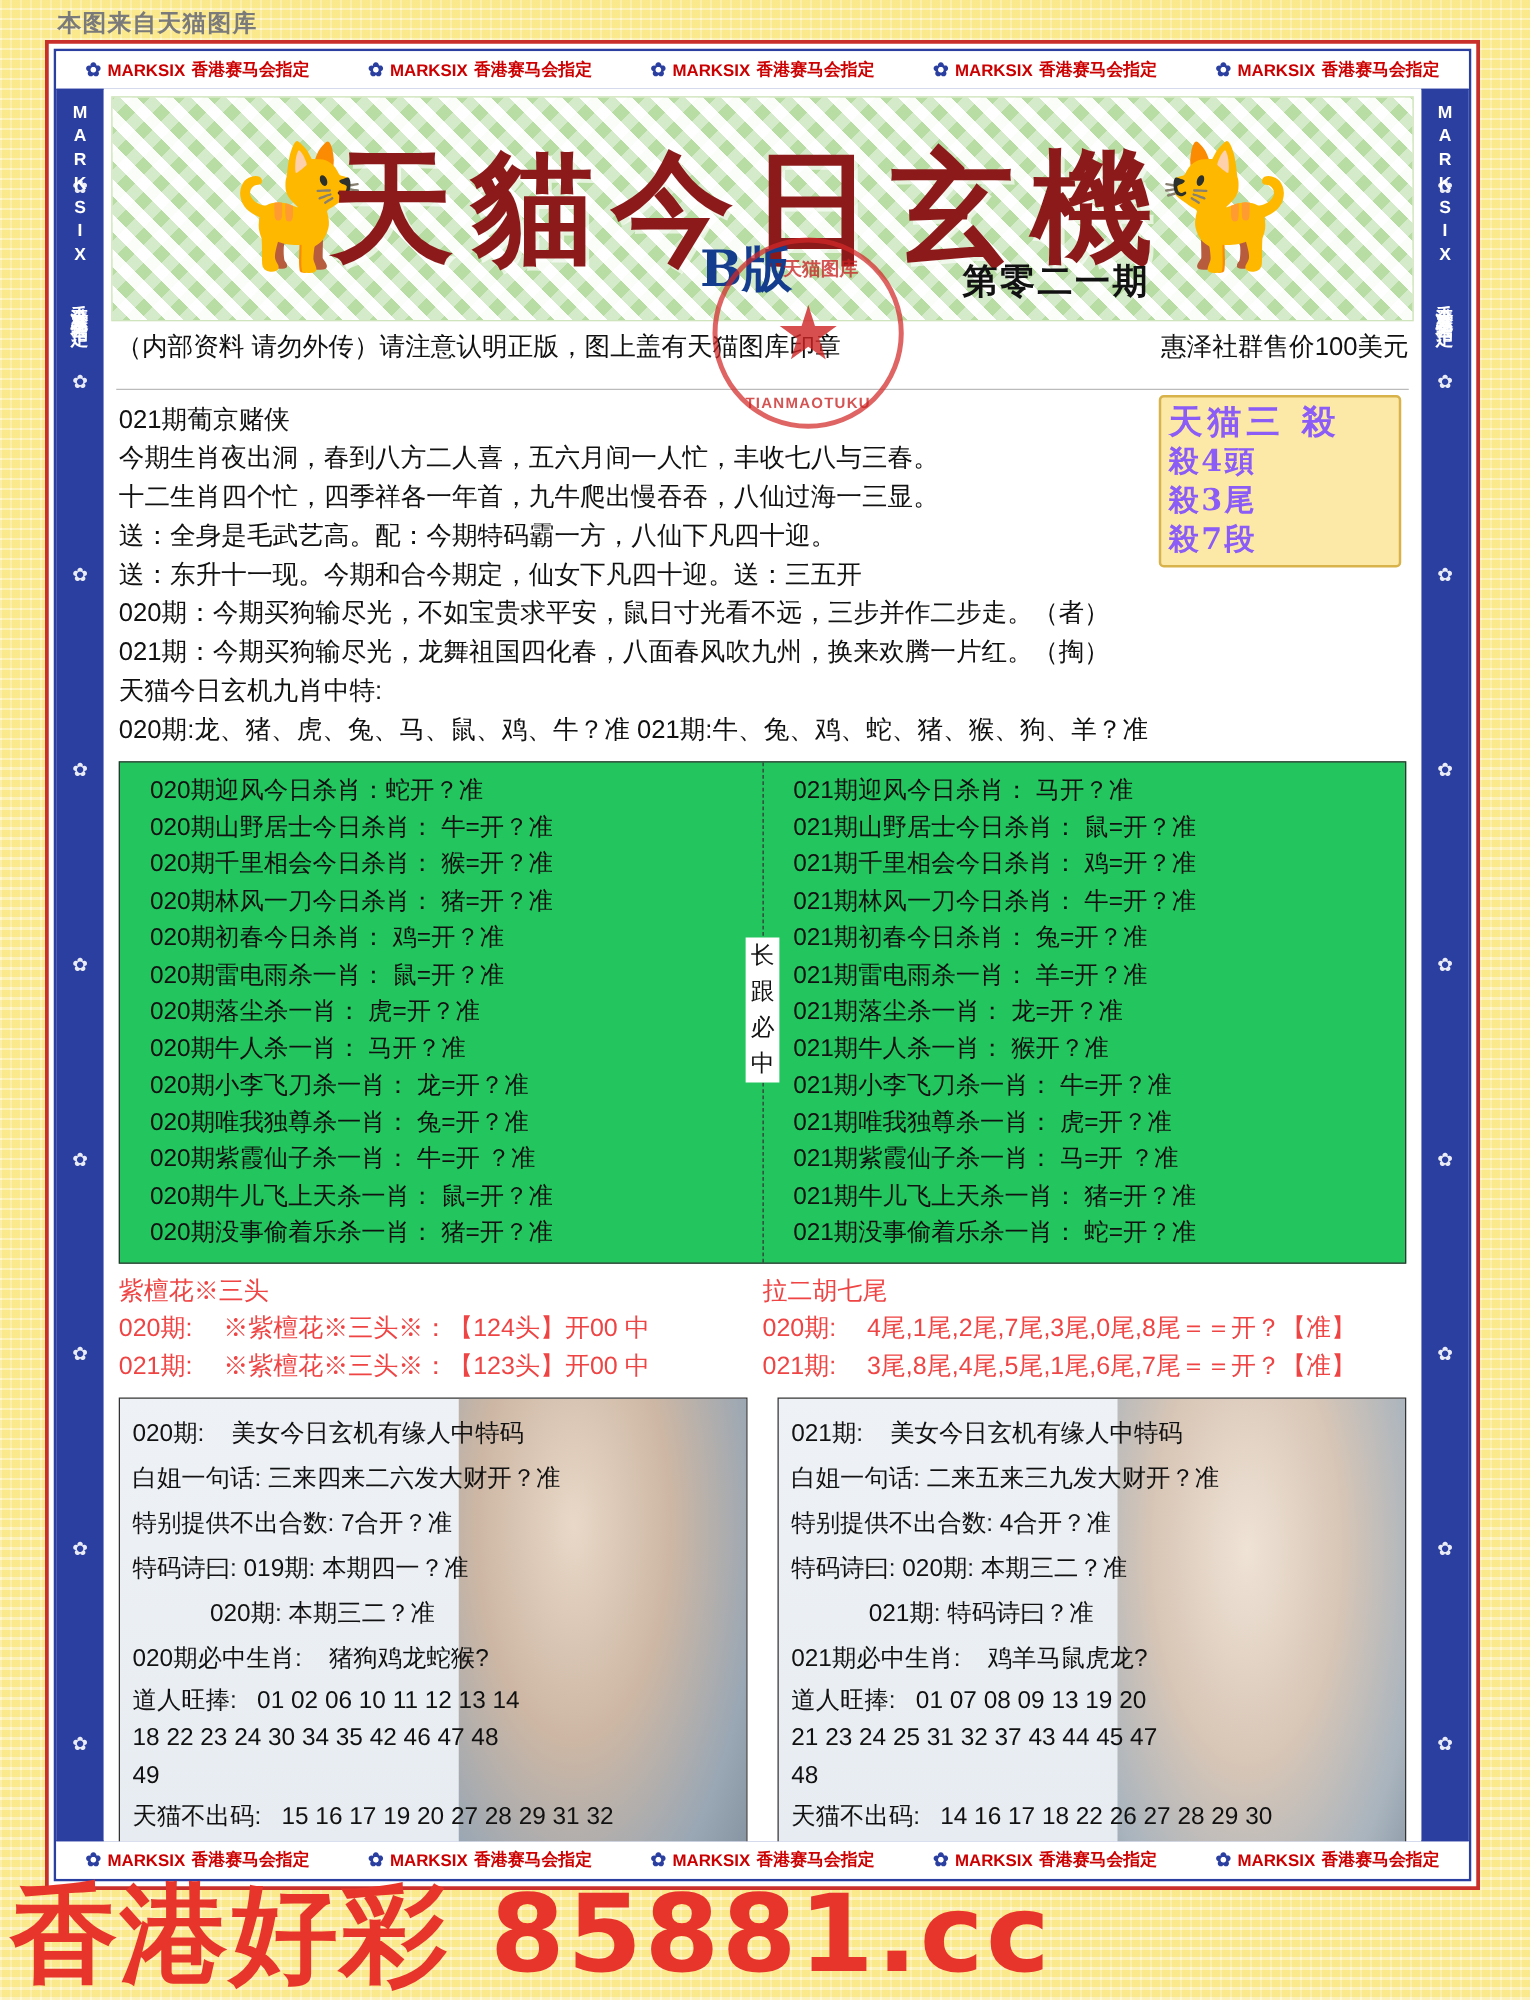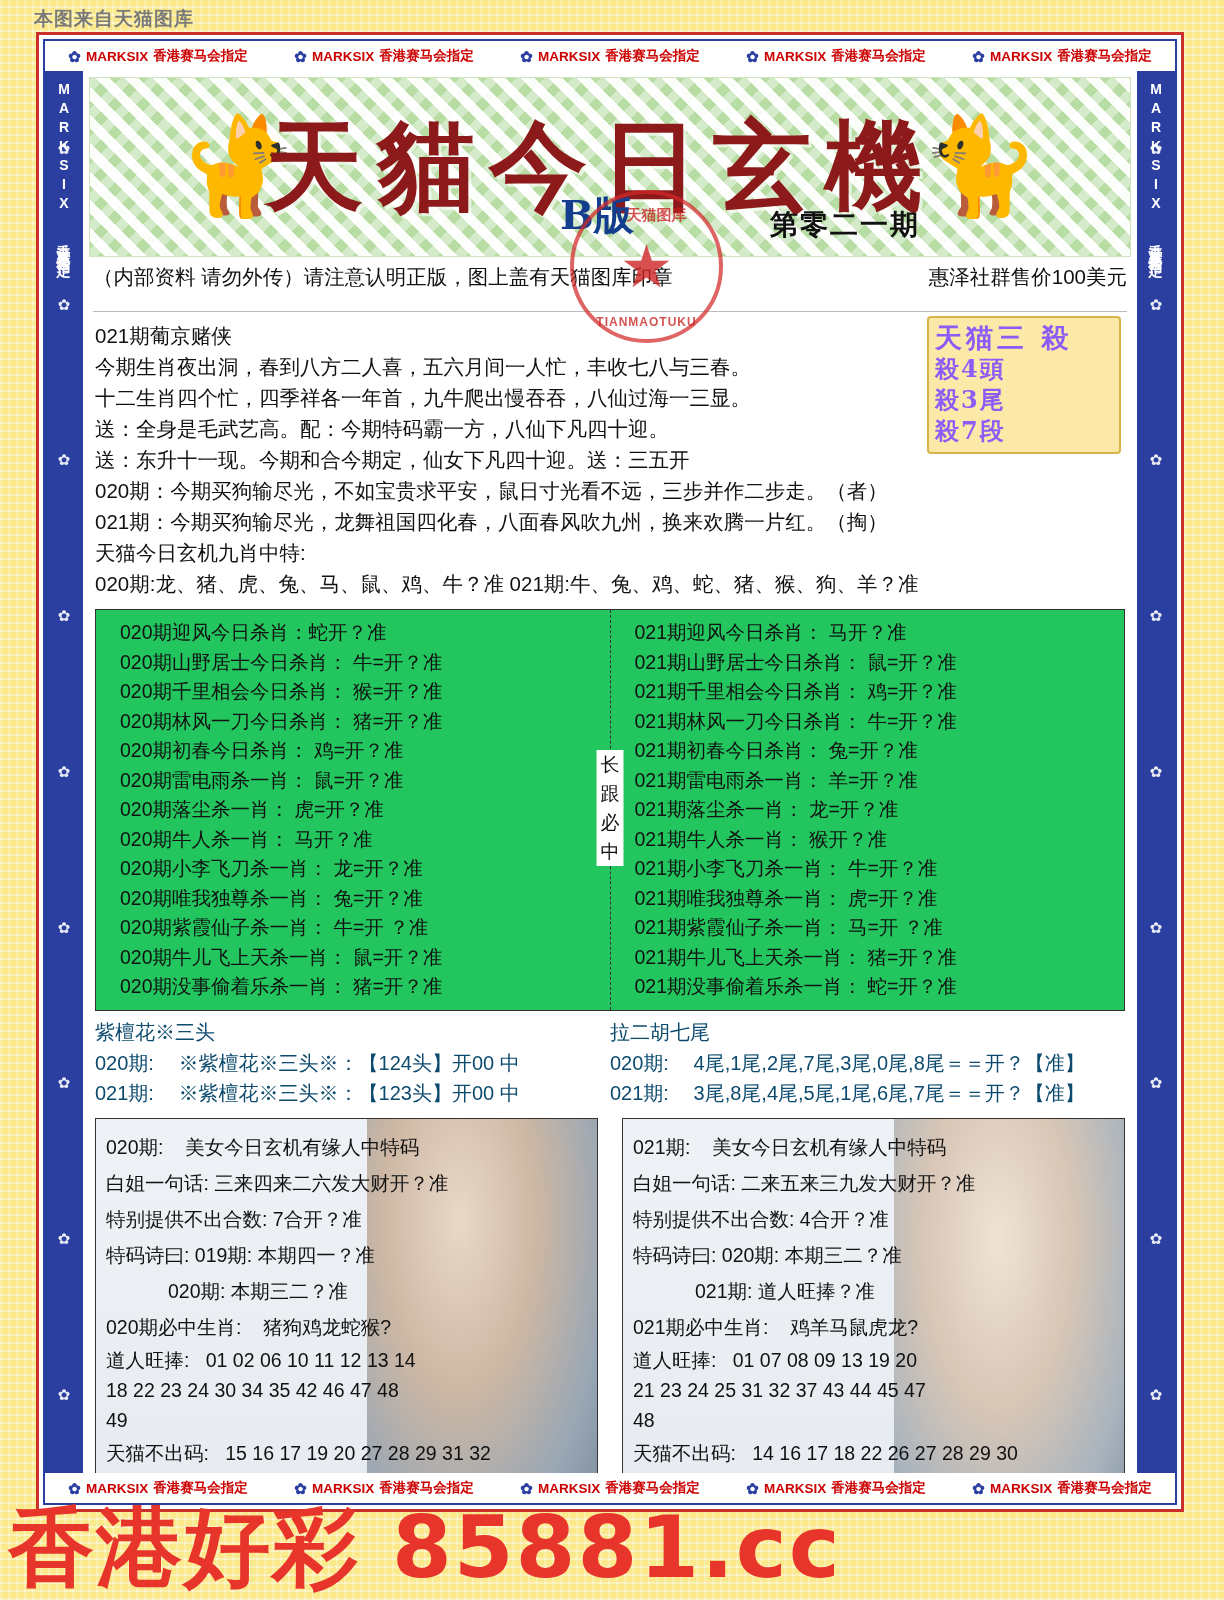--- a/index.html
+++ b/index.html
@@ -24,20 +24,21 @@
       #fbeda0;
   }
   .watermark-top {
     position: absolute;
     left: 34px; top: 6px;
     font-size: 19px;
     color: #7a7a7a;
     letter-spacing: 1px;
     font-weight: bold;
     z-index: 40;
+    padding-left: 12px;
   }
   .watermark-bottom {
     position: absolute;
     left: 8px; top: 1490px;
     width: 1100px;
     font-size: 86px;
     font-weight: bold;
     color: #e8352b;
     letter-spacing: 2px;
     z-index: 40;
@@ -278,21 +279,21 @@
     text-align: center;
     background: #fff;
     padding: 0 4px;
   }
 
   
   .midsections {
     margin: 8px 12px 0 12px;
     display: flex;
     font-size: 20px;
-    color: #0c4a6e;
+    color: #ef4444;
   }
   .midsections .col { flex: 1; }
   .midsections .col .head { font-weight: normal; margin-bottom: 2px; }
   .midsections .col .line { line-height: 30px; white-space: nowrap; }
   .midsections .col .line .lbl { display: inline-block; min-width: 78px; }
 
   
   .panels {
     margin: 10px 12px 0 12px;
     display: flex;
@@ -568,21 +569,21 @@
           <div class="photo"></div>
           <div class="ptext">
             <div class="ln">
               <span>021期:</span>
               &nbsp;&nbsp;
               <span>美女今日玄机有缘人中特码</span>
             </div>
             <div class="ln">白姐一句话:   二来五来三九发大财开？准</div>
             <div class="ln">特别提供不出合数:   4合开？准</div>
             <div class="ln">特码诗曰:  020期:   本期三二？准</div>
-            <div class="ln indent">021期:   道人旺捧？准</div>
+            <div class="ln indent">021期:   特码诗曰？准</div>
             <div class="ln">
               <span>021期必中生肖:</span>
               &nbsp;&nbsp;
               <span>鸡羊马鼠虎龙?</span>
             </div>
             <div class="nums">
               <span>道人旺捧:</span>
               &nbsp;
               <span>01 07 08 09 13 19 20 21 23 24 25 31 32 37 43 44 45 47 48</span>
             </div>

